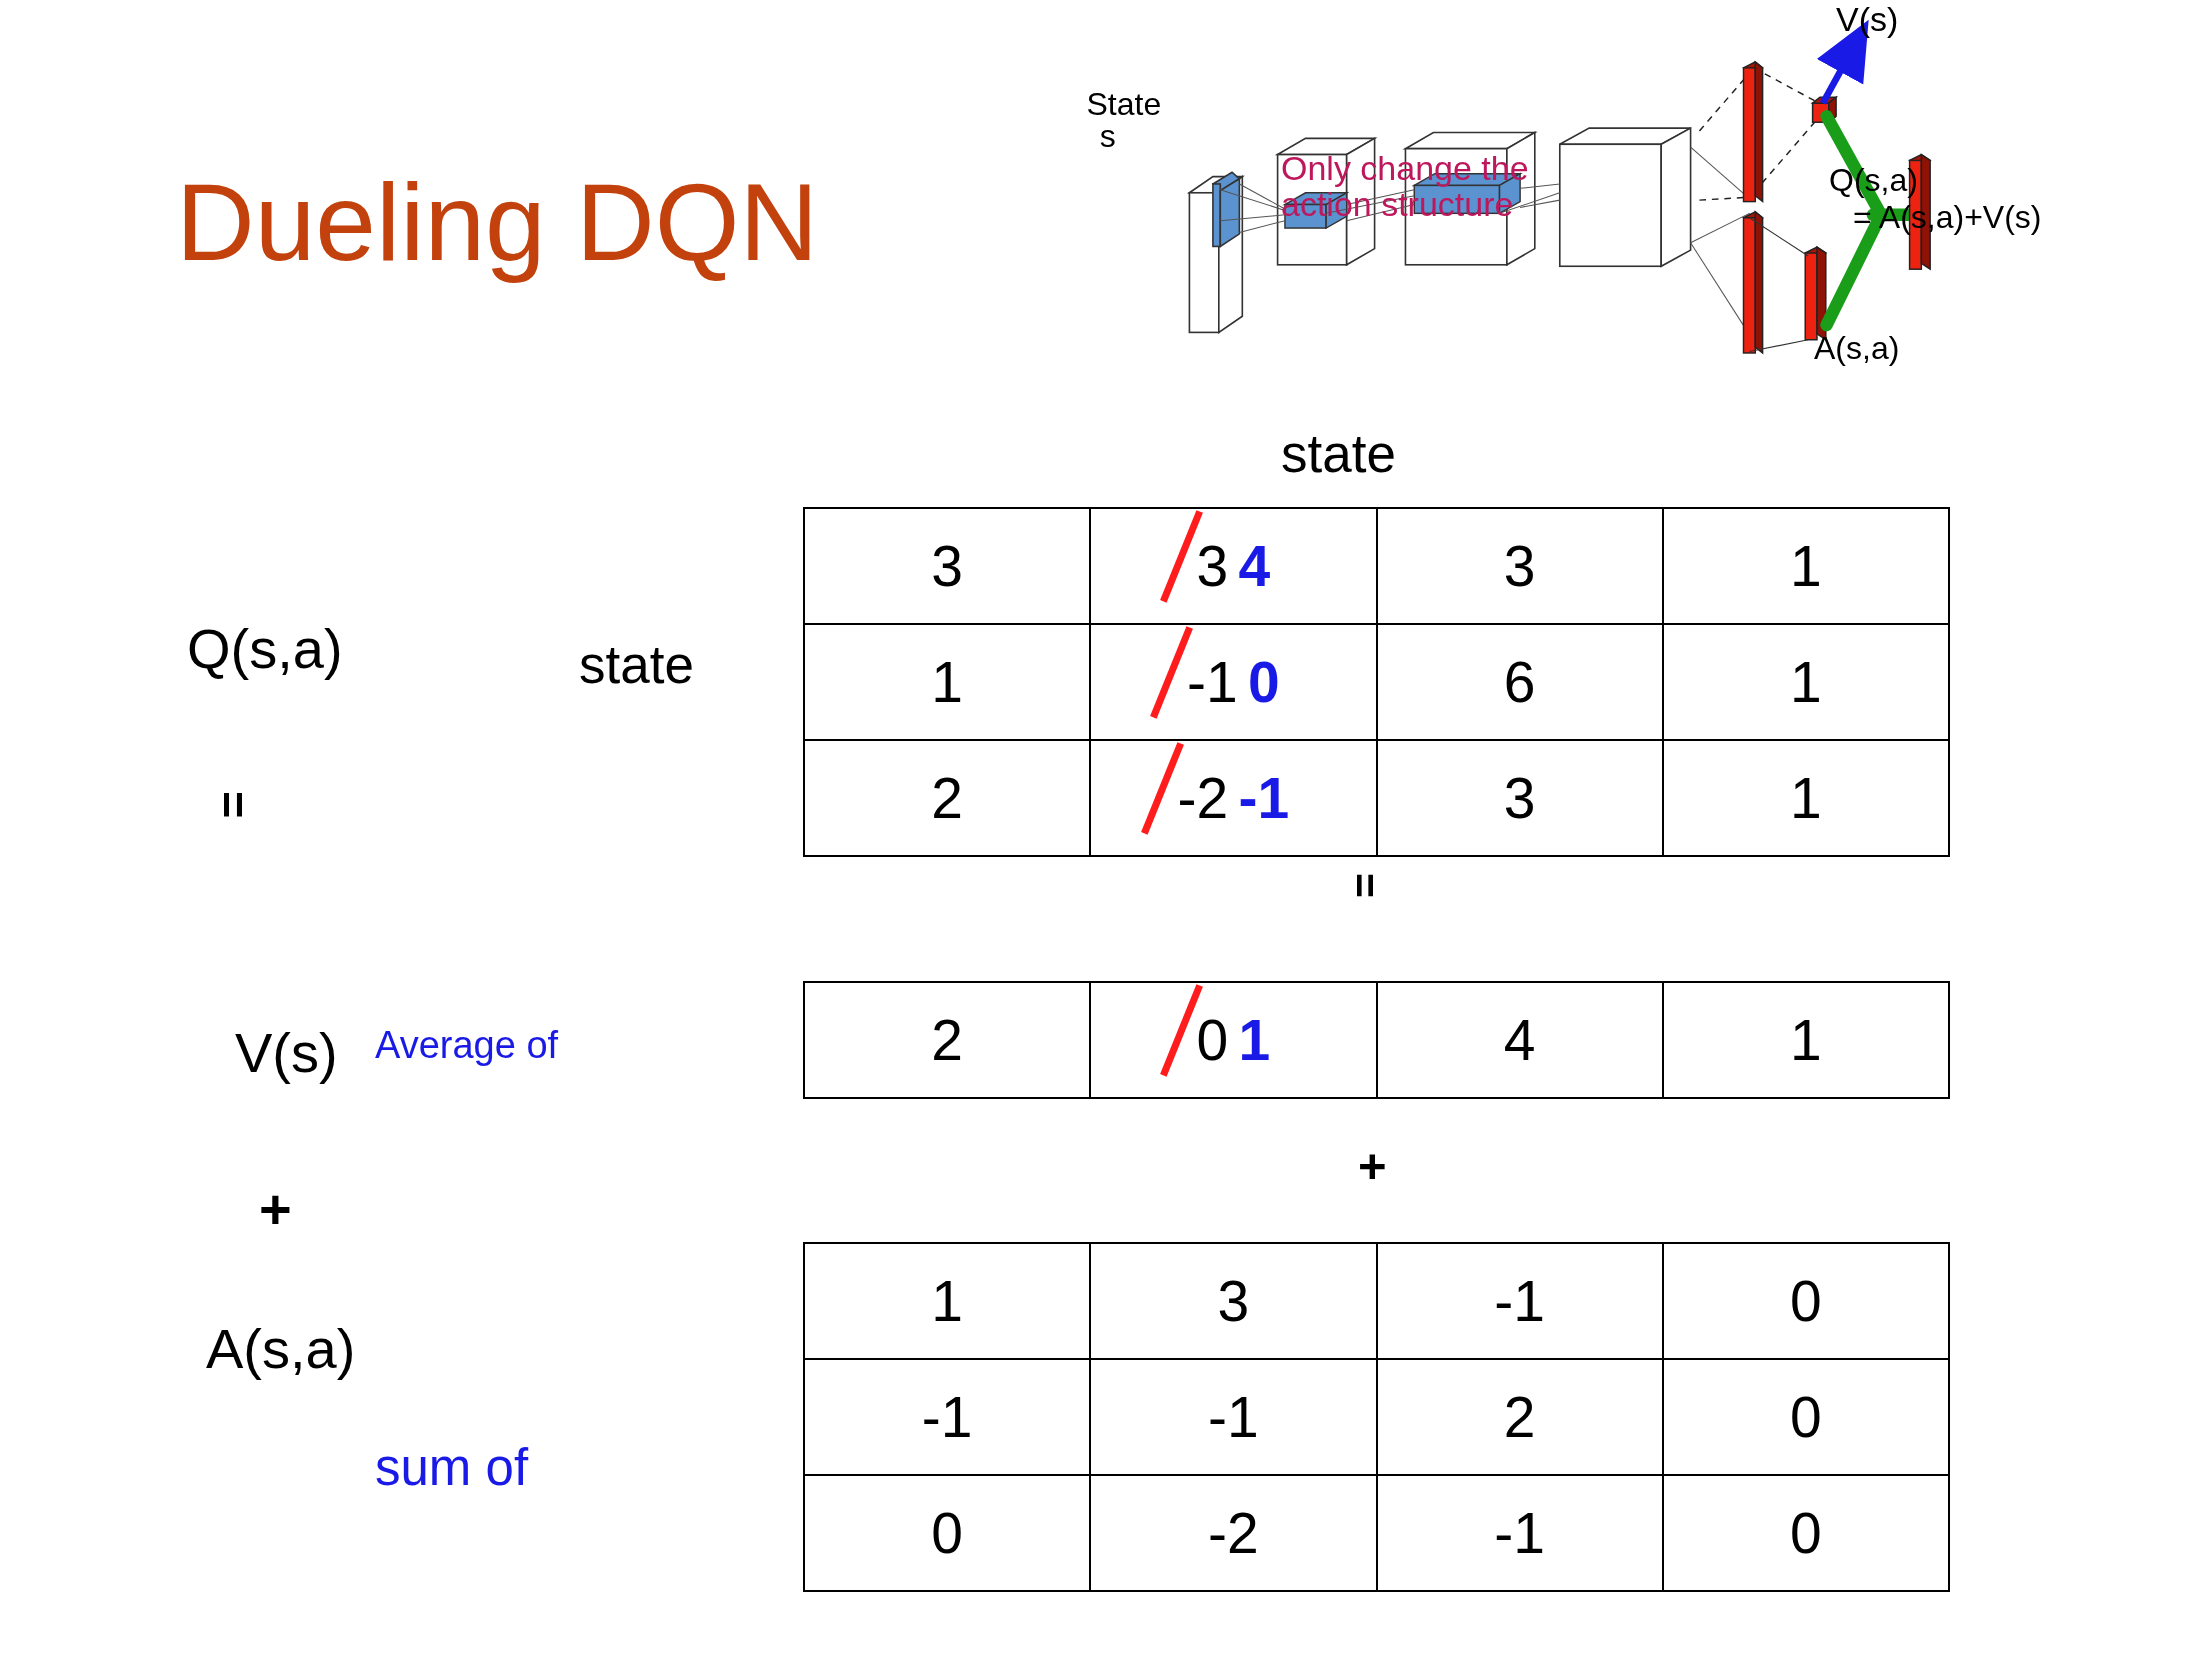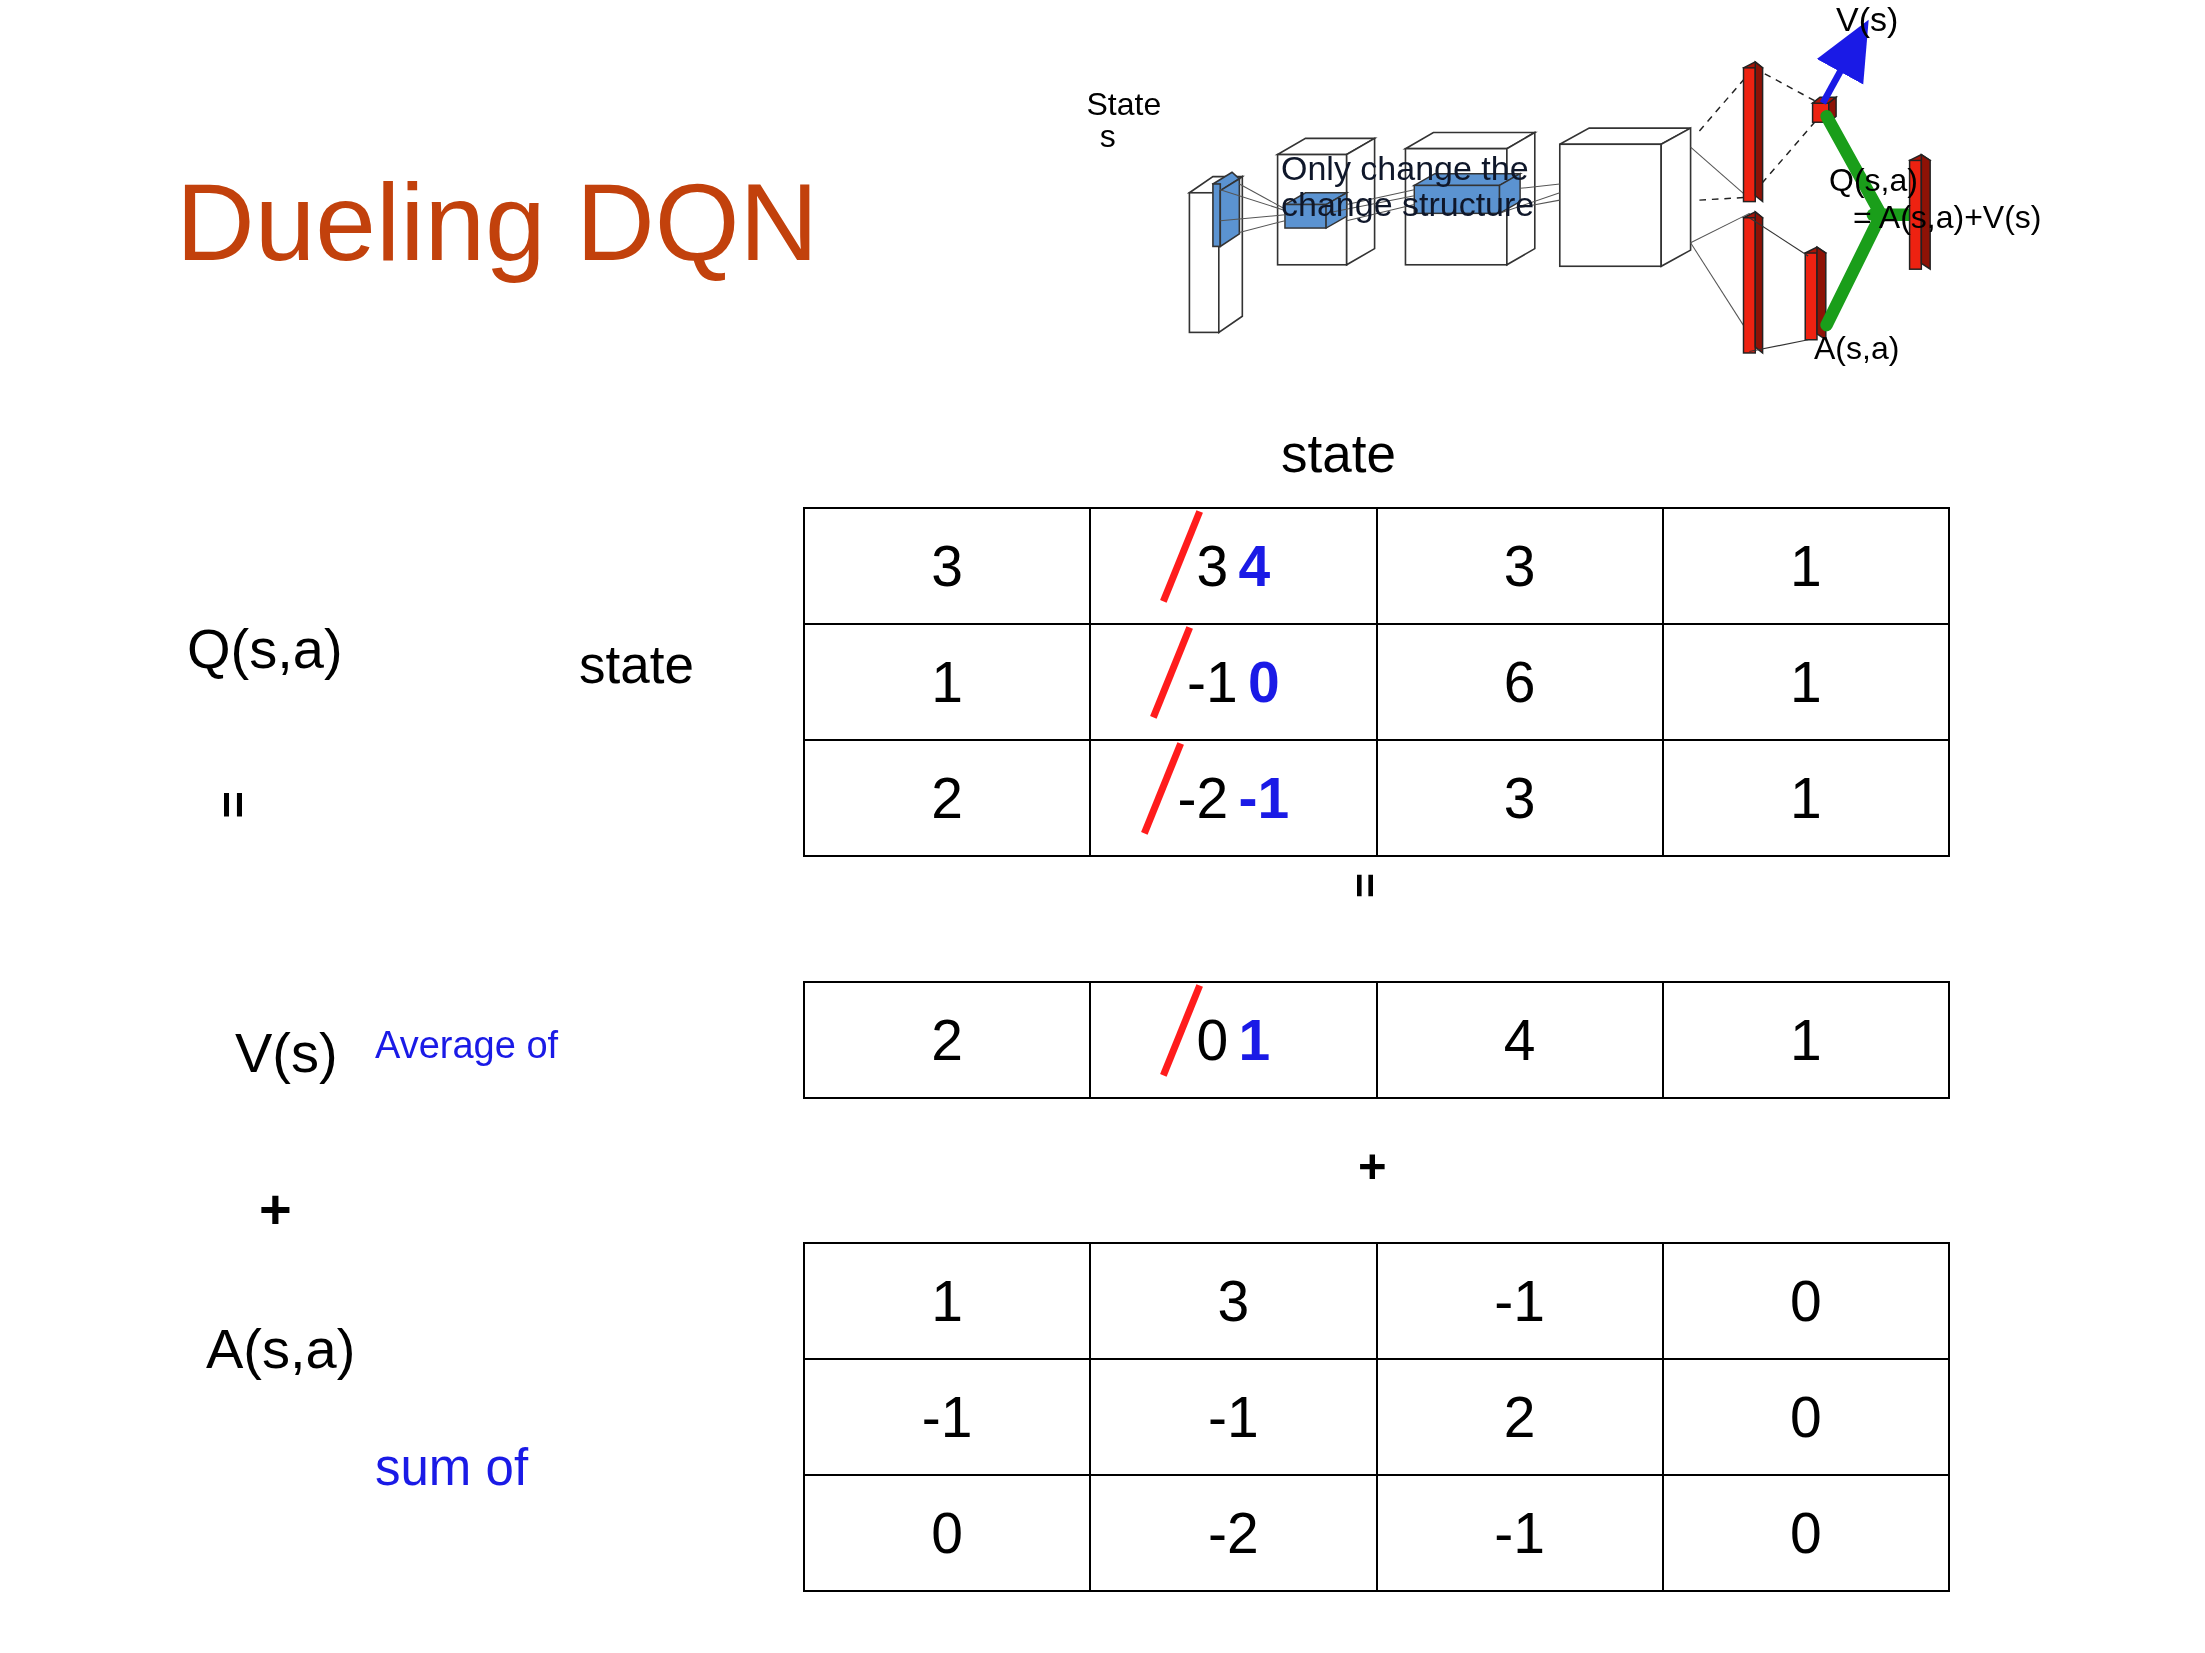--- a/index.html
+++ b/index.html
@@ -40,21 +40,21 @@
 
   .diagram-text {
     position: absolute;
     color: #000000;
     font-size: 32px;
     line-height: 1.12;
     white-space: nowrap;
   }
   .diagram-text-blue {
     position: absolute;
-    color: #0f172a;
+    color: #be185d;
     font-size: 34px;
     line-height: 1.22;
     white-space: nowrap;
   }
 
   
   .label {
     position: absolute;
     color: #000000;
     white-space: nowrap;
@@ -288,21 +288,21 @@
       <polygon points="1118,218 1134,210 1146,218 1130,226" fill="#a81508" stroke="#222" stroke-width="2"></polygon>
       <rect x="1118" y="218" width="16" height="148" fill="#ee2211" stroke="#222" stroke-width="2"></rect>
       <polygon points="1134,210 1146,218 1146,366 1134,358" fill="#8e1206" stroke="#222" stroke-width="2"></polygon>
     </g>
   </svg>
 
   <div class="diagram-text" style="left:-1.5px; top:87px;">State</div>
   <div class="diagram-text" style="left:11.8px; top:119px;">s</div>
 
   <div class="diagram-text-blue" style="left:193px; top:148px;">Only change the</div>
-  <div class="diagram-text-blue" style="left:193px; top:184px;">change structure</div>
+  <div class="diagram-text-blue" style="left:193px; top:184px;">action structure</div>
 
   <div class="diagram-text" style="left:748px; top:0px; font-size:34px;">V(s)</div>
   <div class="diagram-text" style="left:741px; top:163px; font-size:32px;">Q(s,a)</div>
   <div class="diagram-text" style="left:765px; top:200px; font-size:32px;">= A(s,a)+V(s)</div>
   <div class="diagram-text" style="left:726px; top:331px; font-size:32px;">A(s,a)</div>
 </div>
 
 <div class="label" id="state-label">state</div>
 <div class="label" id="action-label">state</div>
 

